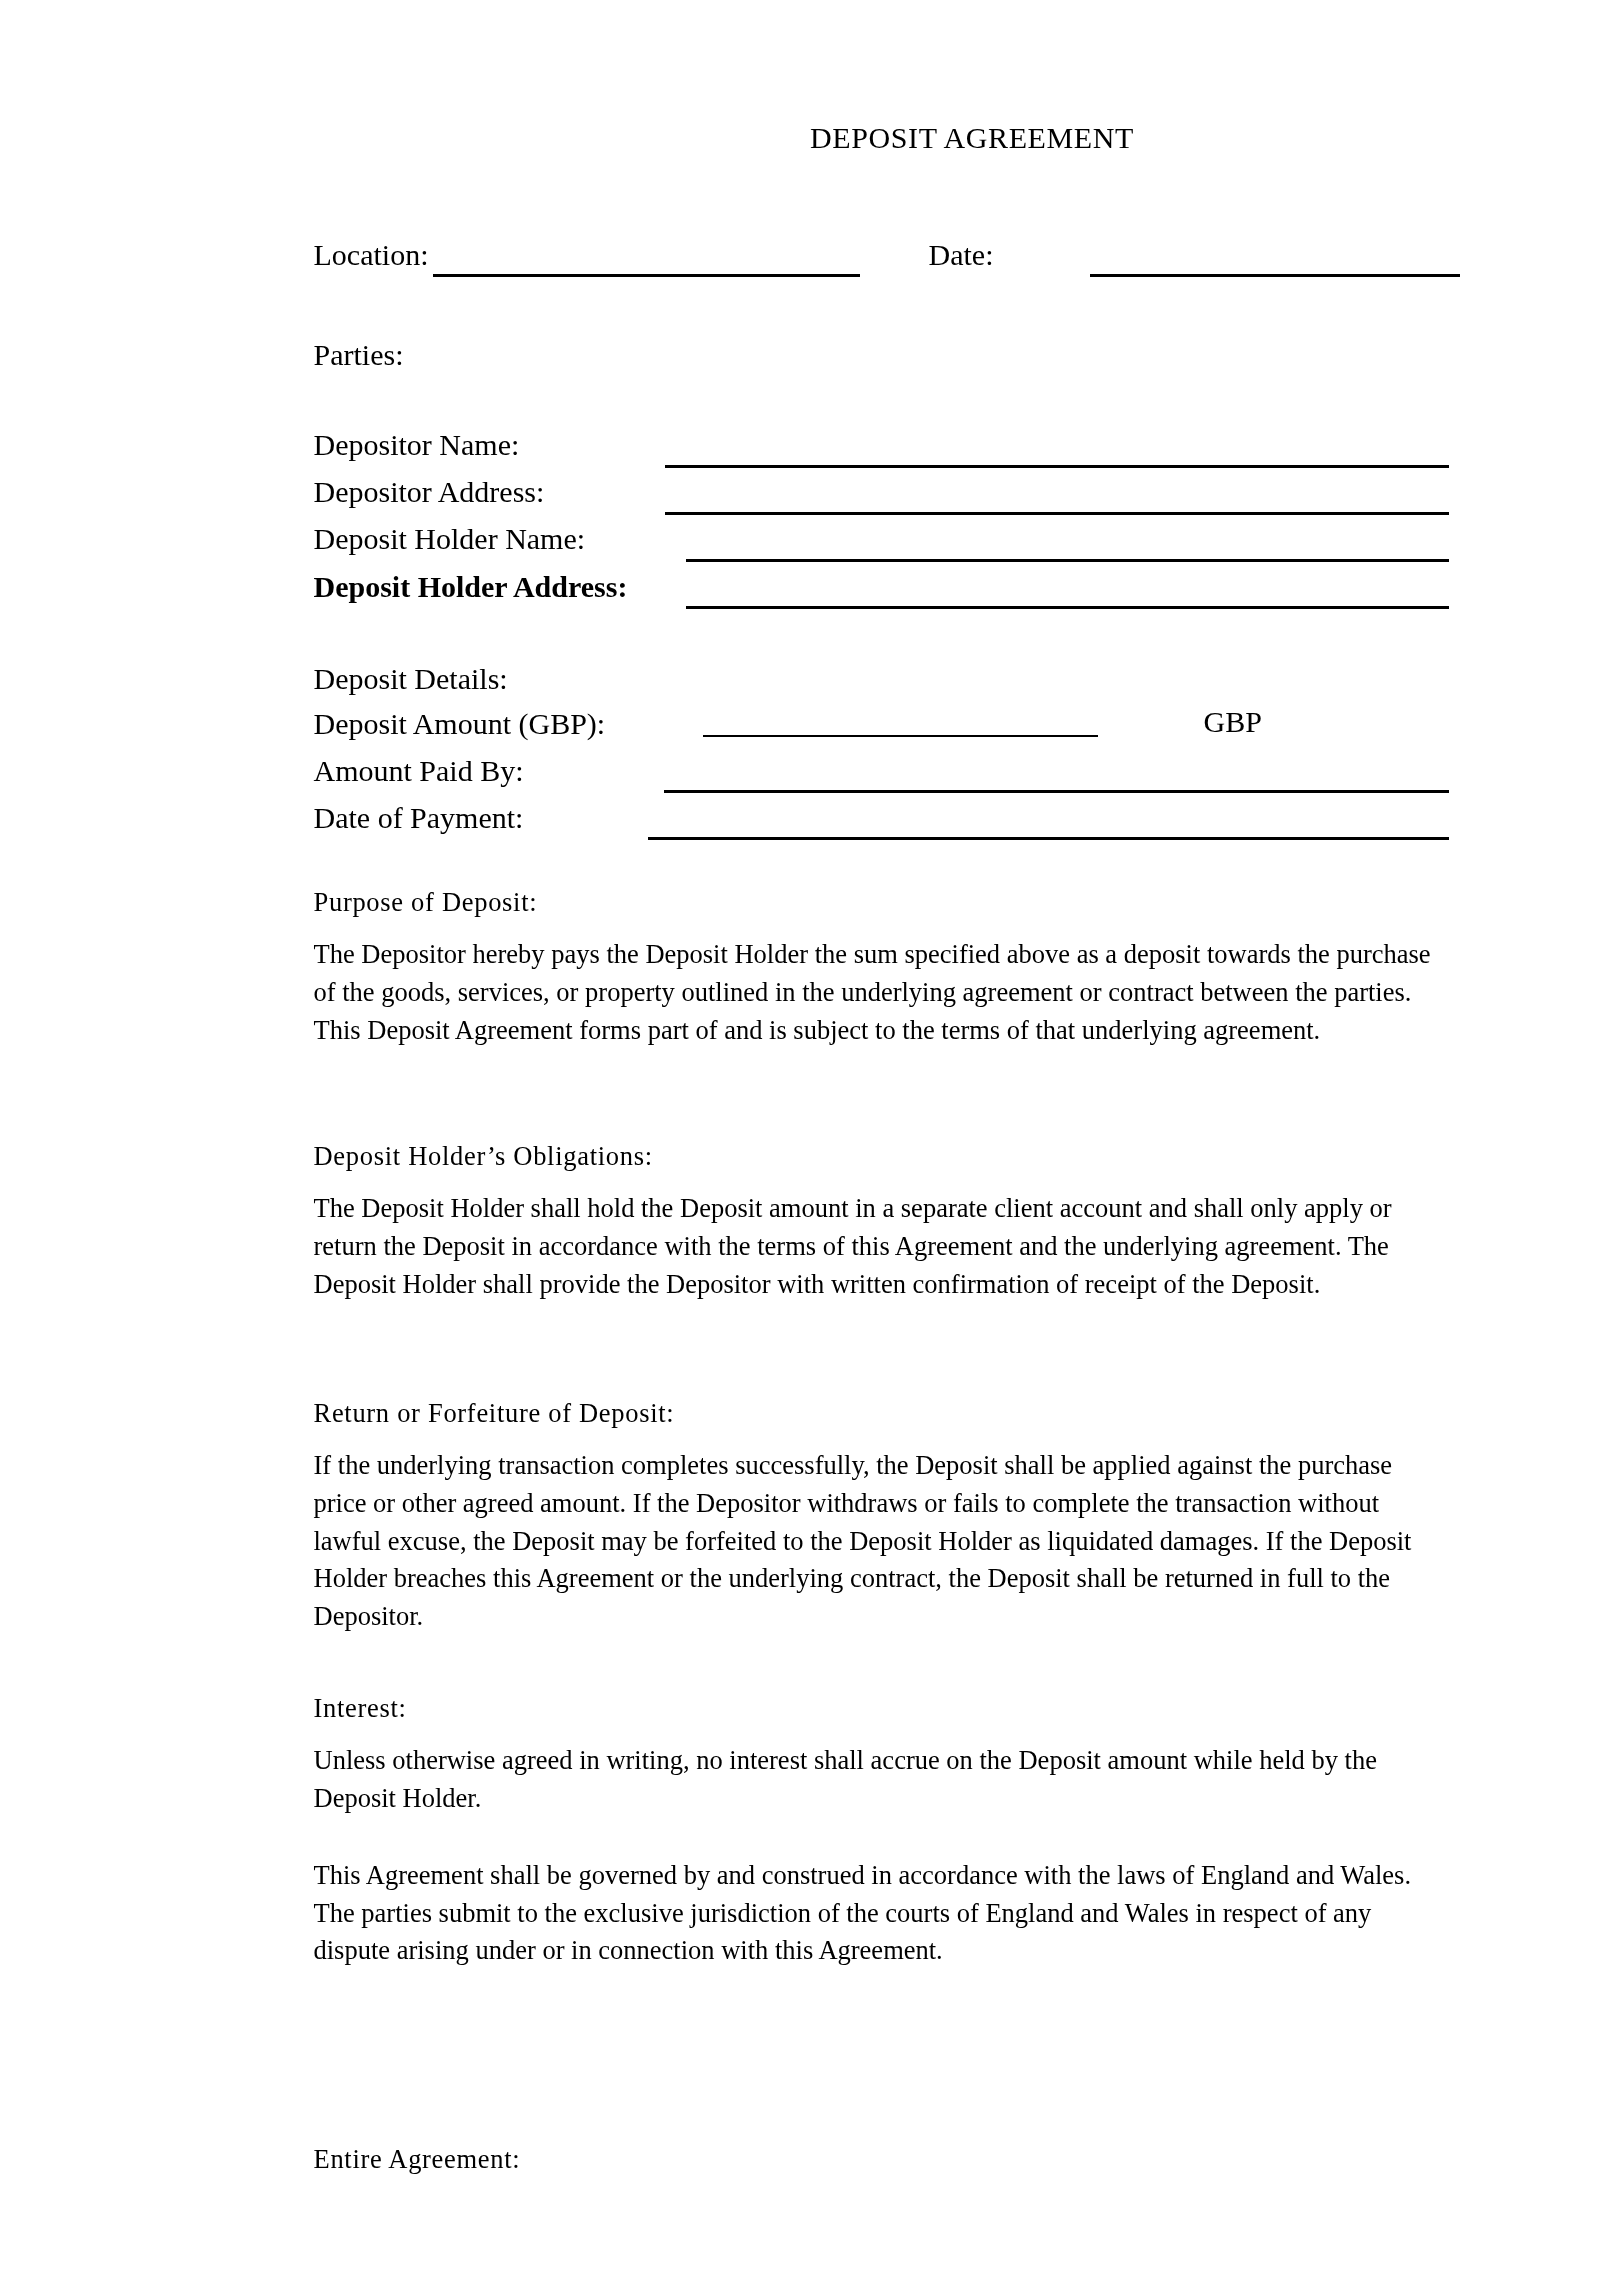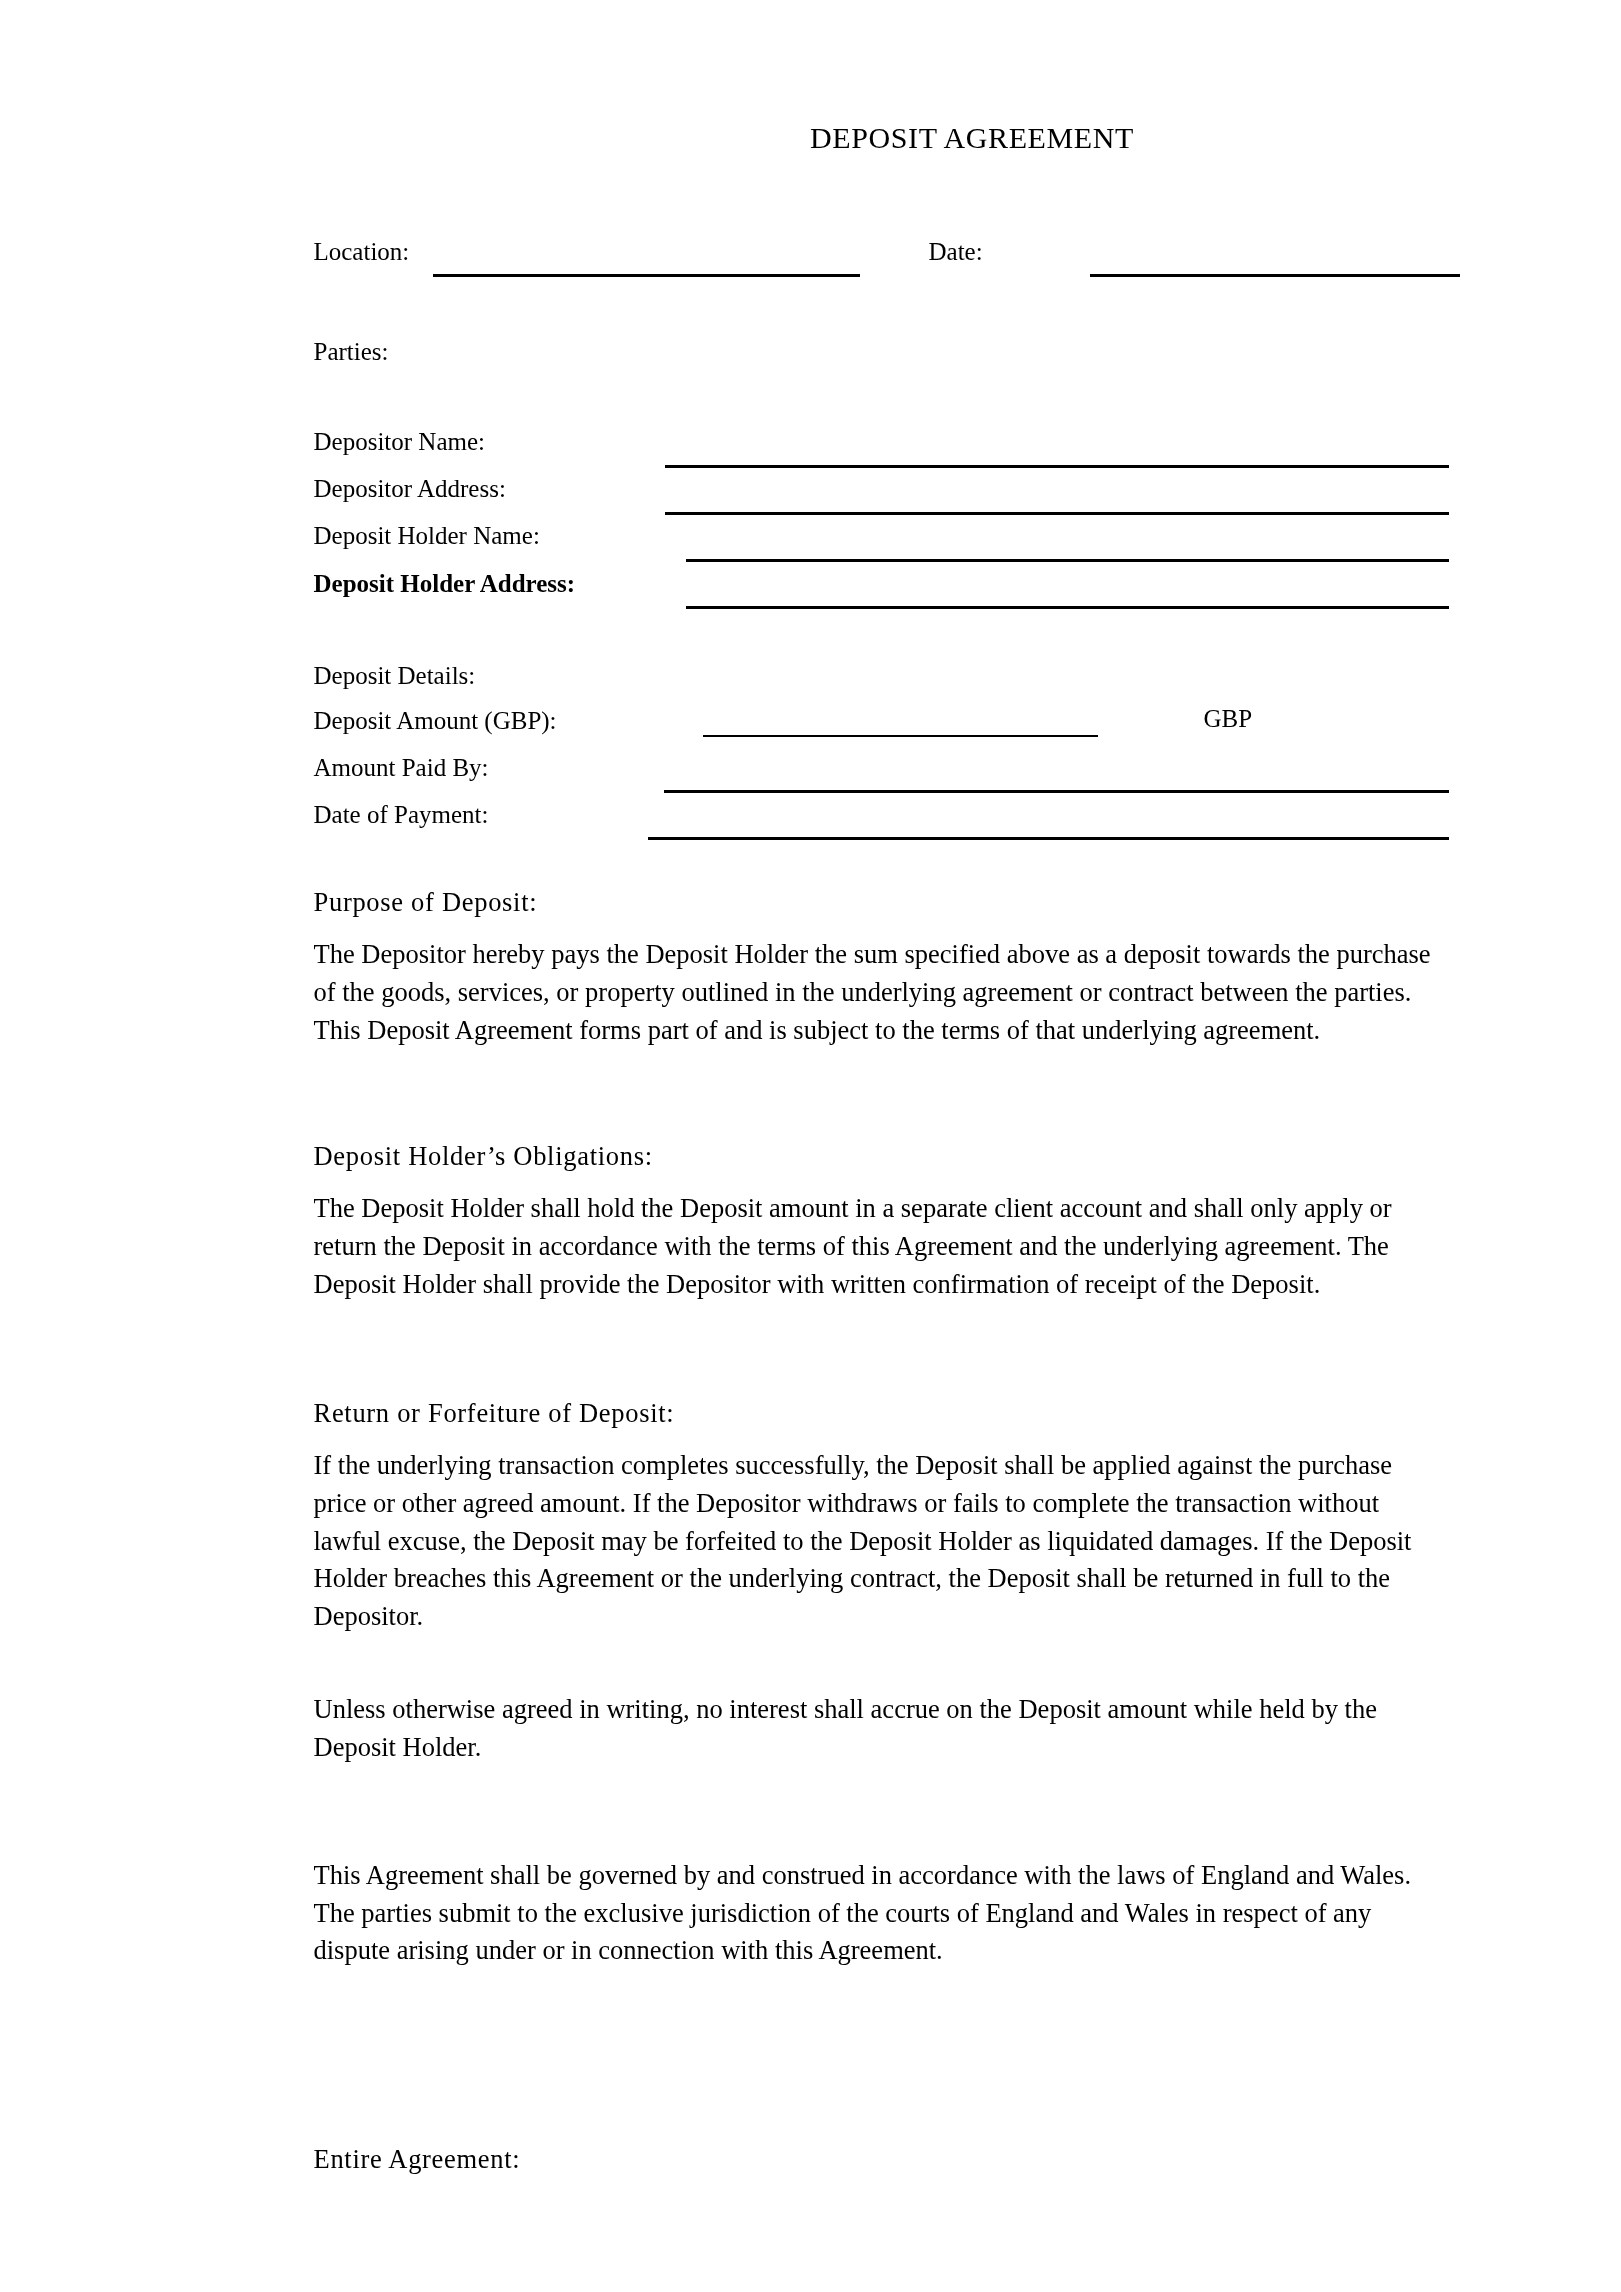--- a/index.html
+++ b/index.html
@@ -25,21 +25,21 @@
     text-align: center;
     font-size: 30px;
     letter-spacing: 0.6px;
     font-weight: normal;
     line-height: 1.2;
   }
 
   
   .abs {
     position: absolute;
-    font-size: 25px;
+    font-size: 30px;
     line-height: 1.35;
     white-space: nowrap;
     text-align: center;
   }
 
   
   .rule {
     position: absolute;
     height: 0;
     border-top: 3.9px solid #000000;
@@ -115,20 +115,21 @@
     <p class="heading">Deposit Holder’s Obligations:</p>
     <p class="body">The Deposit Holder shall hold the Deposit amount in a separate client account and shall only apply or return the Deposit in accordance with the terms of this Agreement and the underlying agreement. The Deposit Holder shall provide the Depositor with written confirmation of receipt of the Deposit.</p>
   </div>
 
   <div class="block" style="top:1396px;">
     <p class="heading">Return or Forfeiture of Deposit:</p>
     <p class="body">If the underlying transaction completes successfully, the Deposit shall be applied against the purchase price or other agreed amount. If the Depositor withdraws or fails to complete the transaction without lawful excuse, the Deposit may be forfeited to the Deposit Holder as liquidated damages. If the Deposit Holder breaches this Agreement or the underlying contract, the Deposit shall be returned in full to the Depositor.</p>
   </div>
 
   <div class="block" style="top:1691px;">
+    <p class="heading">Interest:</p>
     <p class="body">Unless otherwise agreed in writing, no interest shall accrue on the Deposit amount while held by the Deposit Holder.</p>
   </div>
 
   <div class="block" style="top:1857px;">
     <p class="body">This Agreement shall be governed by and construed in accordance with the laws of England and Wales. The parties submit to the exclusive jurisdiction of the courts of England and Wales in respect of any dispute arising under or in connection with this Agreement.</p>
   </div>
 
   <div class="block" style="top:2142px;">
     <p class="heading">Entire Agreement:</p>
   </div>

